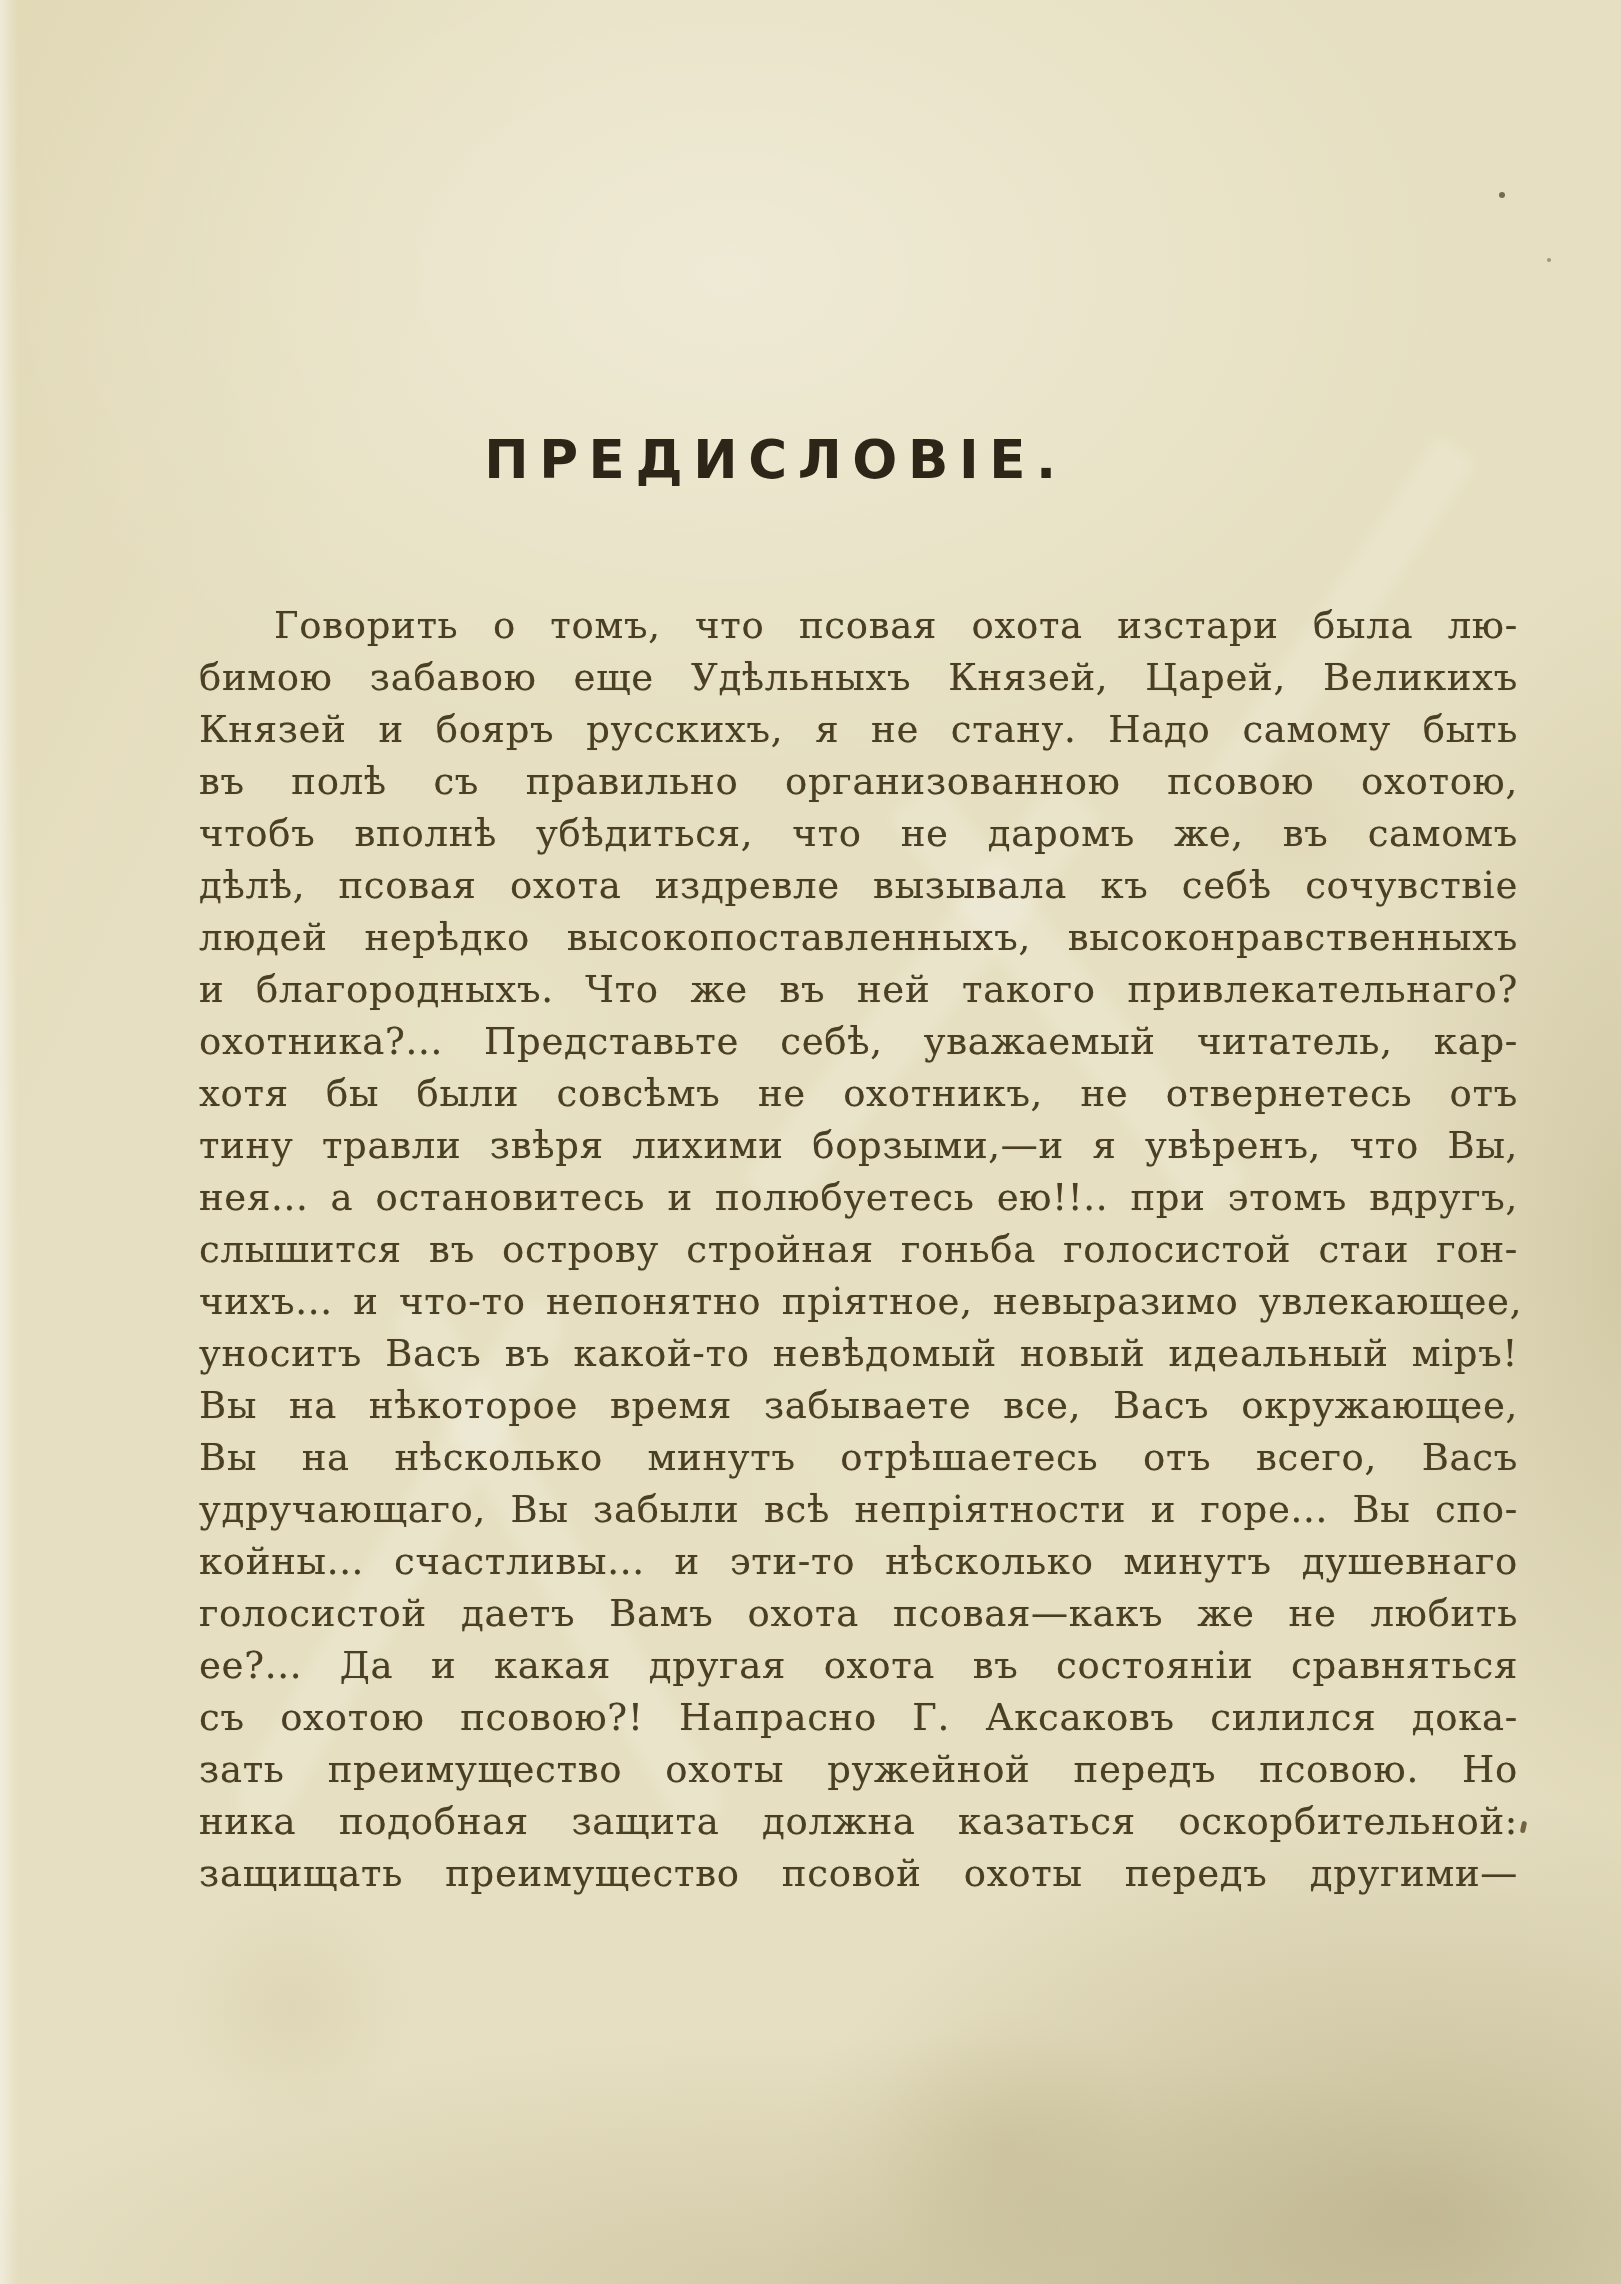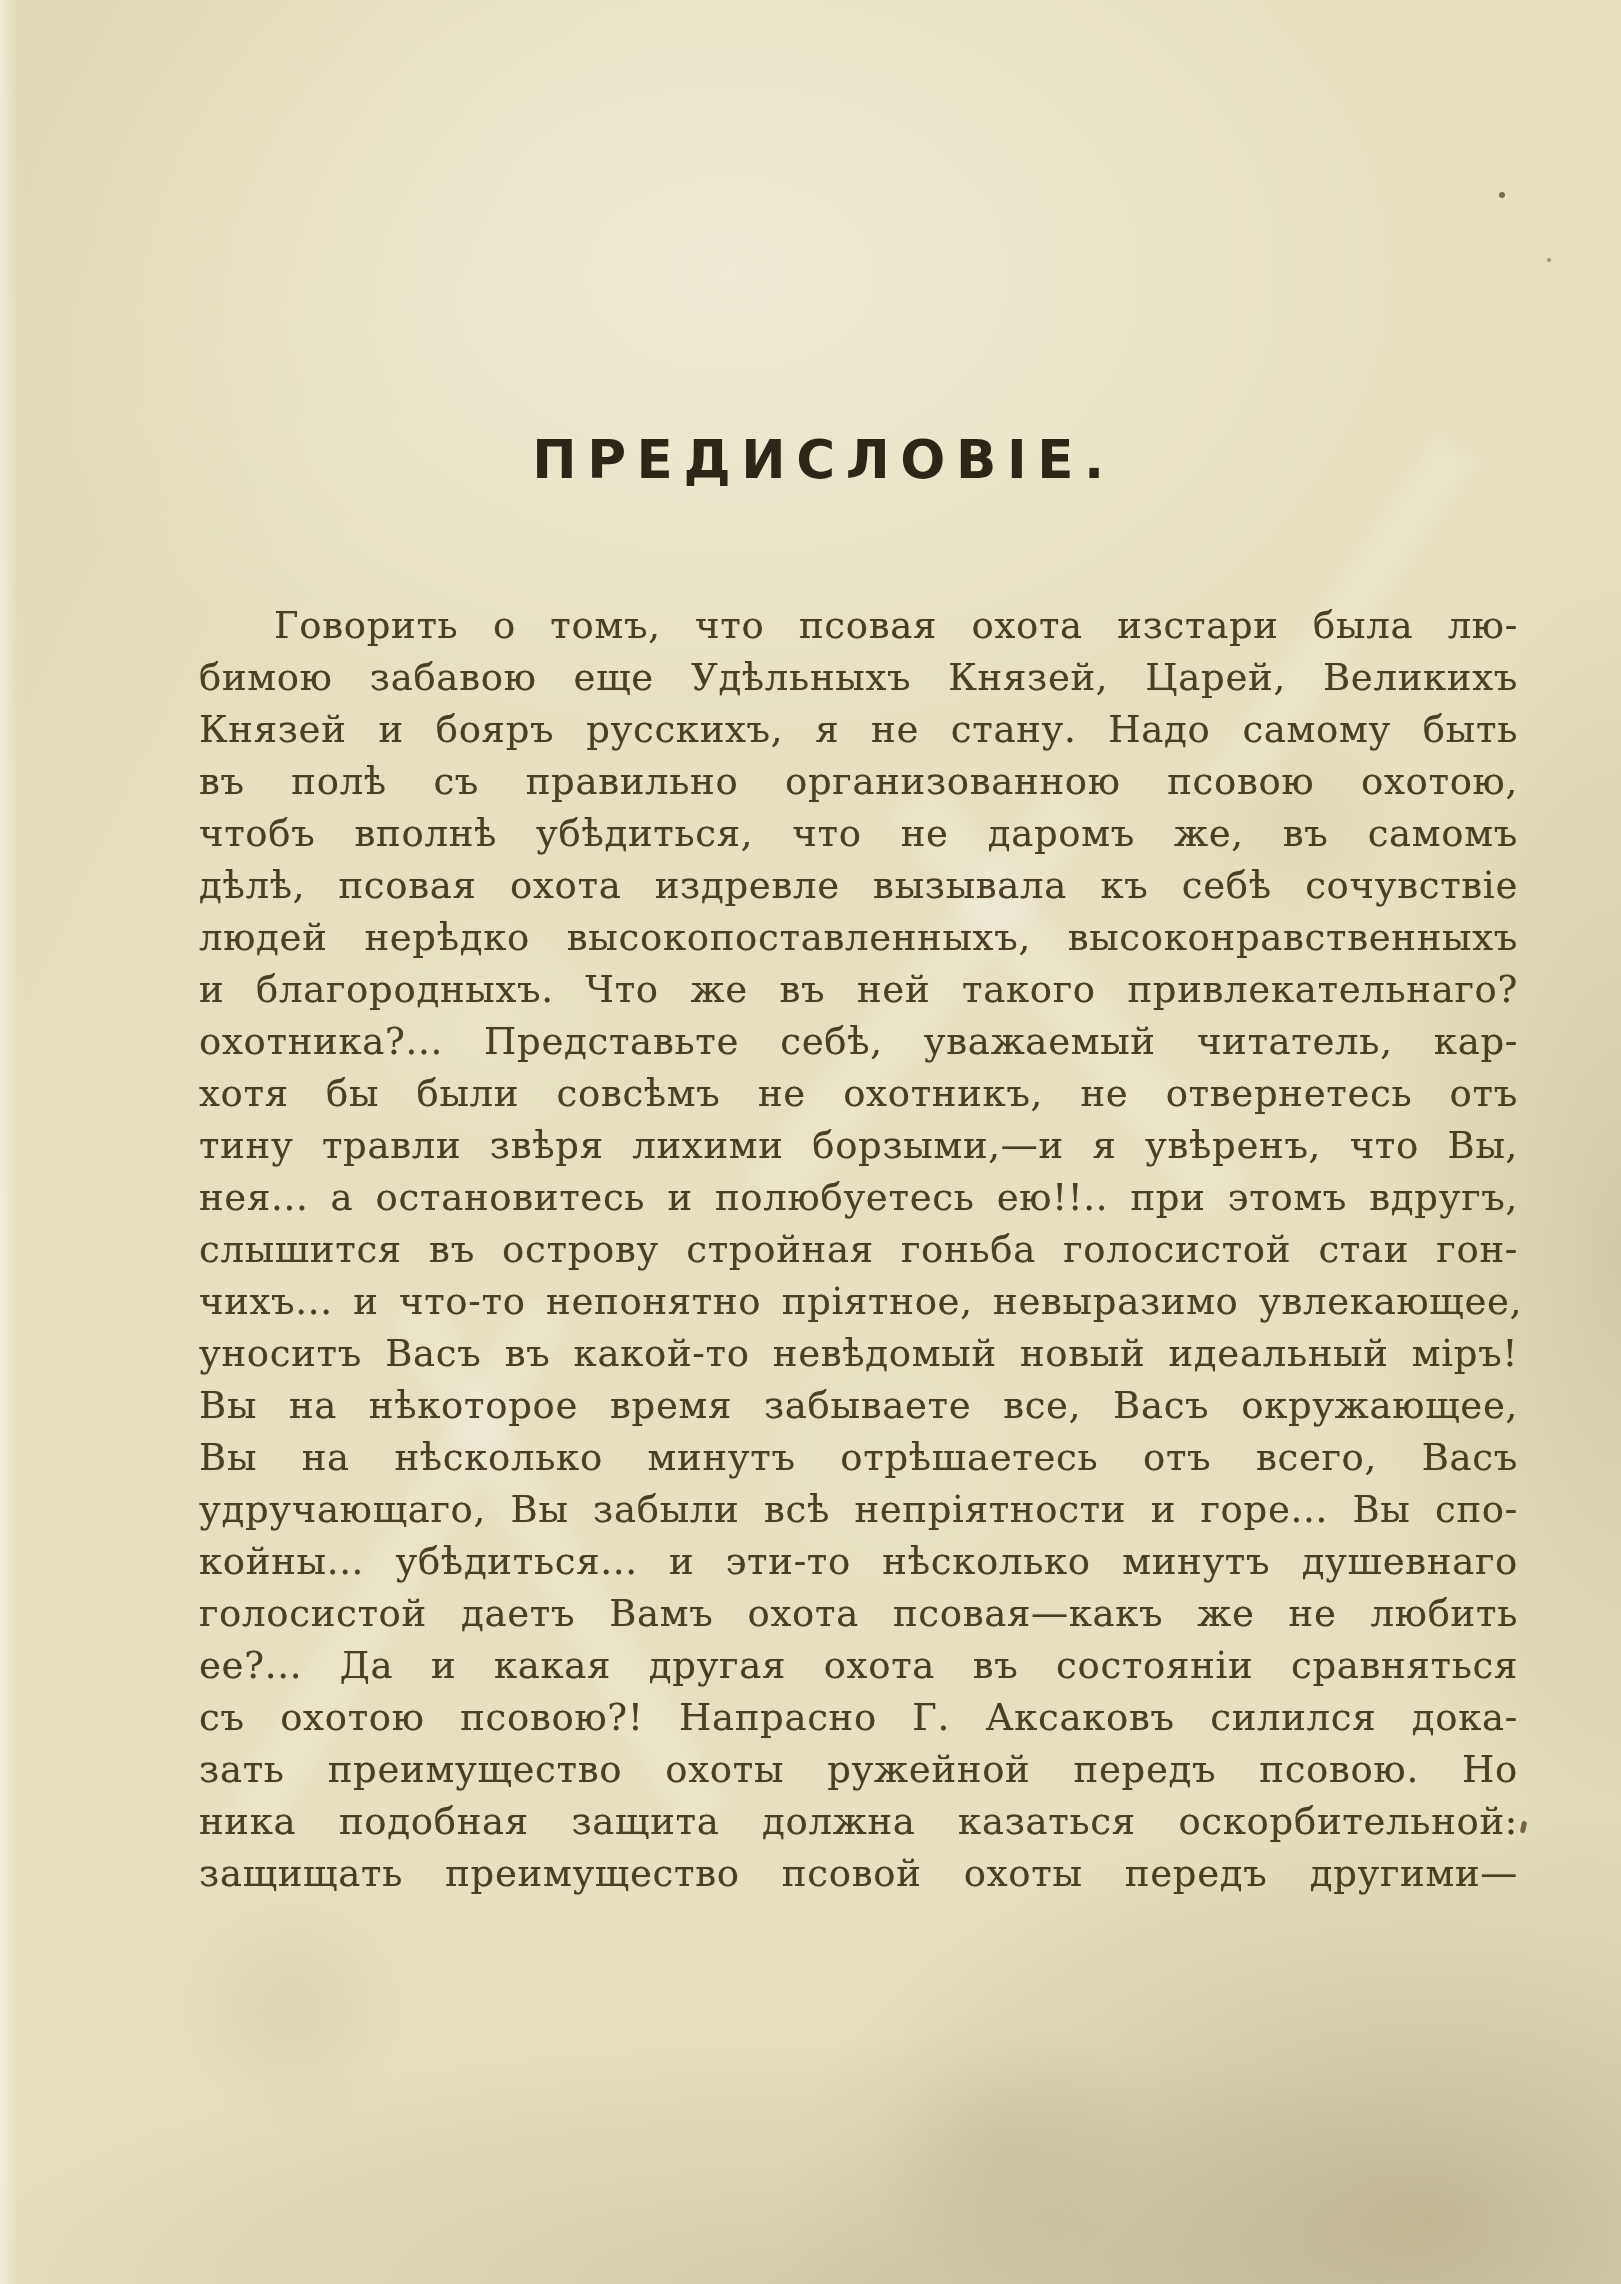--- a/index.html
+++ b/index.html
@@ -51,21 +51,20 @@
     left: 0;
     top: 429px;
     width: 1551px;           
     margin: 0;
     text-align: center;
     font-family: "DejaVu Sans", sans-serif;
     font-weight: 700;
     font-size: 53px;
     letter-spacing: 10.6px;
     color: var(--title-ink, #2d2618);
-    padding-left: 48px;
   }
 
   .body-text {
     position: absolute;
     left: 155px;
     top: 600px;
     width: 1319px;
     color: var(--ink, #4a3e25);
     font-size: 37px;
     letter-spacing: 0.7px;
@@ -117,21 +116,21 @@
       <div class="line">охотника?... Представьте себѣ, уважаемый читатель, кар-</div>
       <div class="line">хотя бы были совсѣмъ не охотникъ, не отвернетесь отъ</div>
       <div class="line">тину травли звѣря лихими борзыми,—и я увѣренъ, что Вы,</div>
       <div class="line">нея... а остановитесь и полюбуетесь ею!!.. при этомъ вдругъ,</div>
       <div class="line">слышится въ острову стройная гоньба голосистой стаи гон-</div>
       <div class="line">чихъ... и что-то непонятно пріятное, невыразимо увлекающее,</div>
       <div class="line">уноситъ Васъ въ какой-то невѣдомый новый идеальный міръ!</div>
       <div class="line">Вы на нѣкоторое время забываете все, Васъ окружающее,</div>
       <div class="line">Вы на нѣсколько минутъ отрѣшаетесь отъ всего, Васъ</div>
       <div class="line">удручающаго, Вы забыли всѣ непріятности и горе... Вы спо-</div>
-      <div class="line">койны... убѣдиться... и эти-то нѣсколько минутъ душевнаго</div>
+      <div class="line">койны... счастливы... и эти-то нѣсколько минутъ душевнаго</div>
       <div class="line">голосистой даетъ Вамъ охота псовая—какъ же не любить</div>
       <div class="line">ее?... Да и какая другая охота въ состояніи сравняться</div>
       <div class="line">съ охотою псовою?! Напрасно Г. Аксаковъ силился дока-</div>
       <div class="line">зать преимущество охоты ружейной передъ псовою. Но</div>
       <div class="line">ника подобная защита должна казаться оскорбительной:</div>
       <div class="line">защищать преимущество псовой охоты передъ другими—</div>
     </div>
 
   <div class="speck a"></div>
   <div class="speck b"></div>

